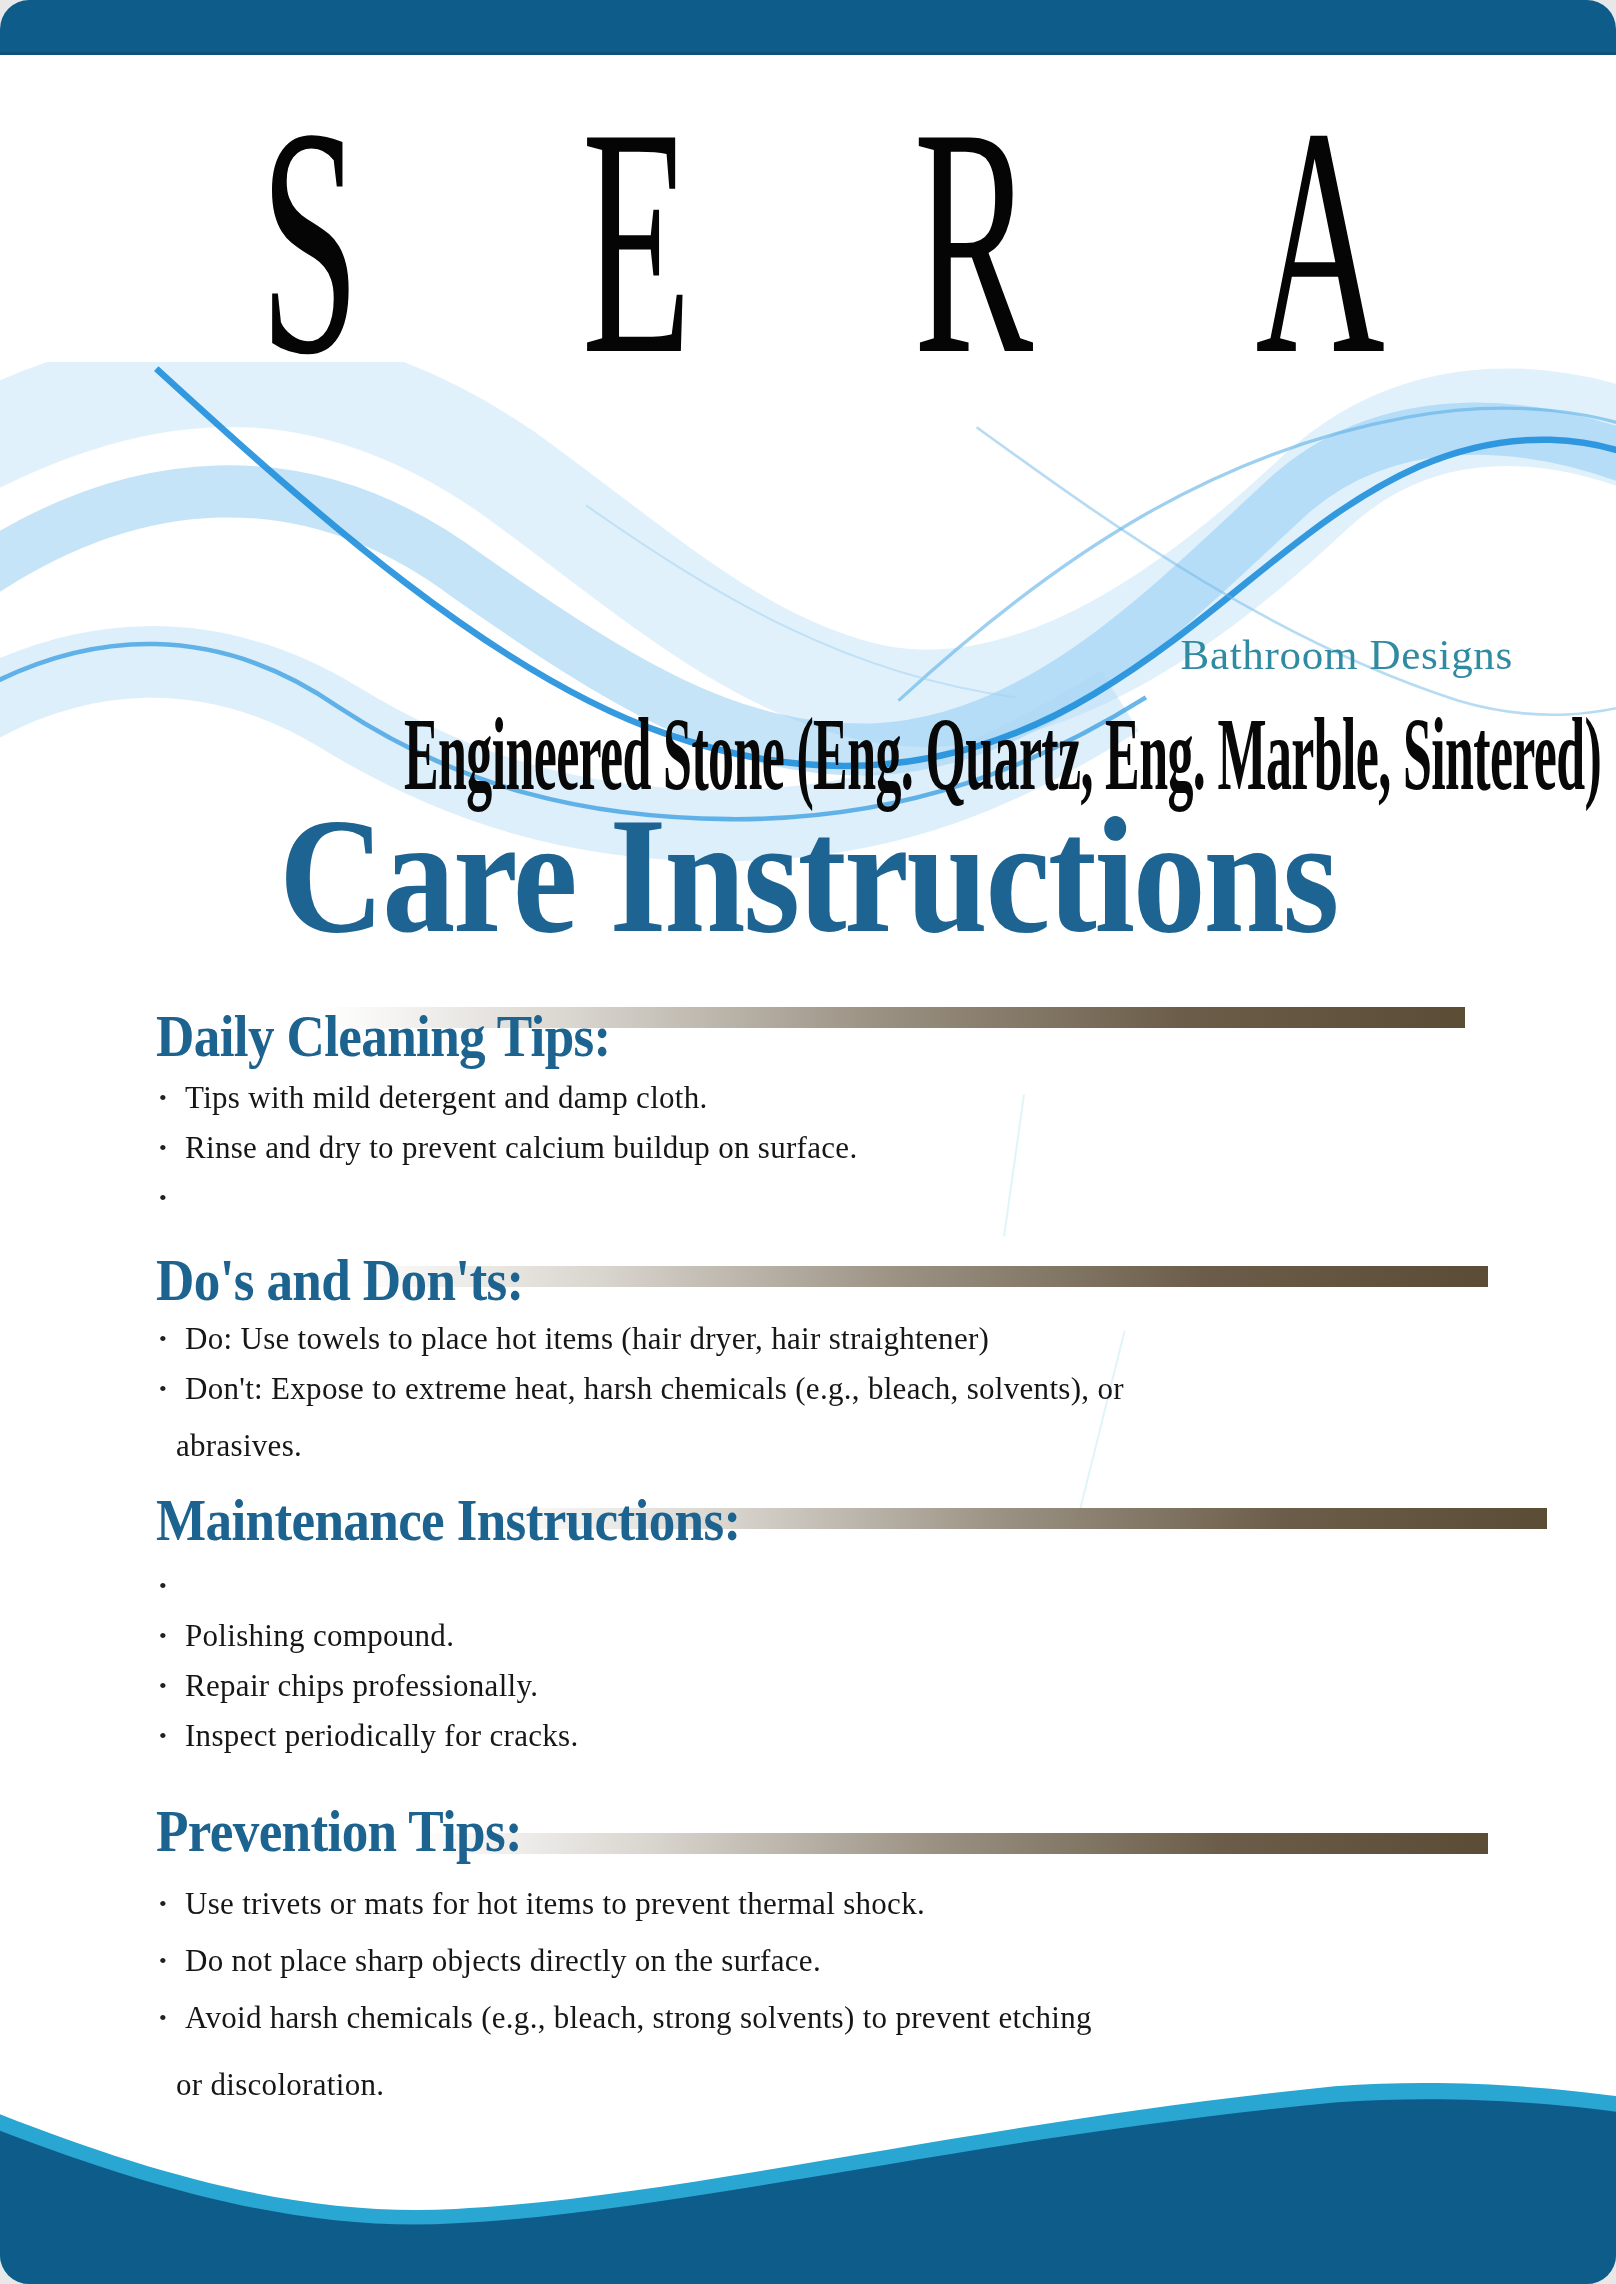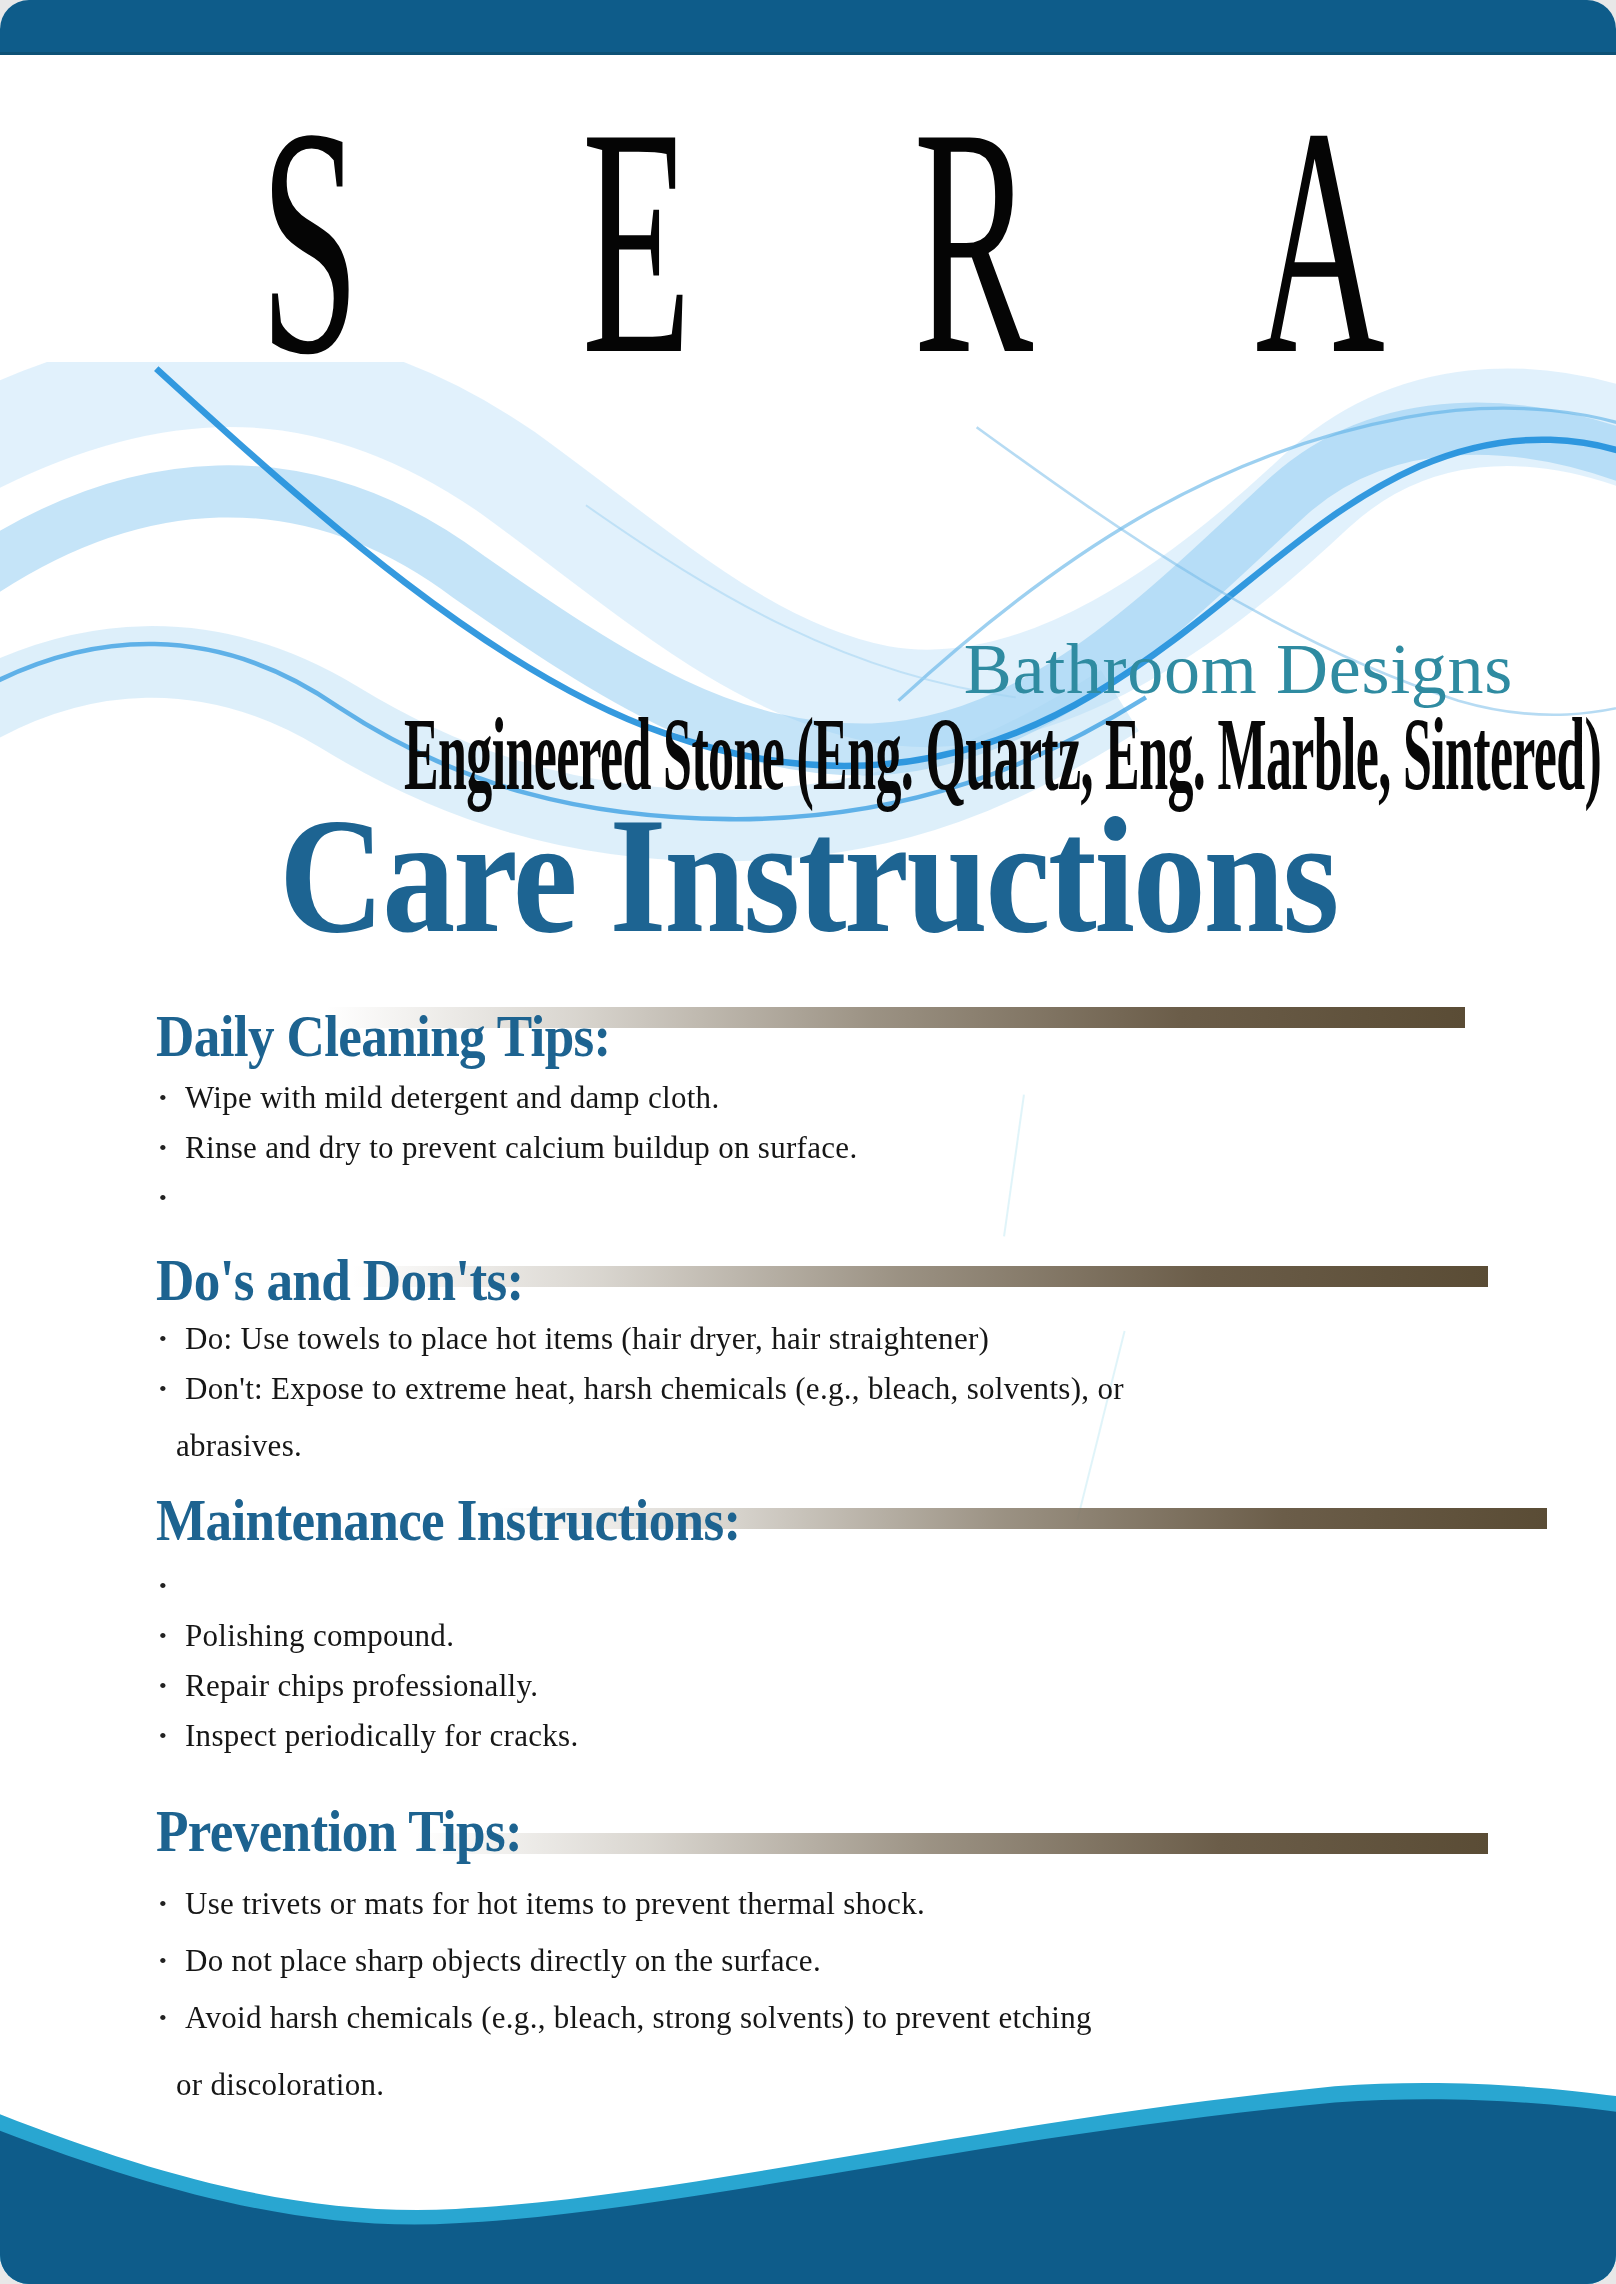--- a/index.html
+++ b/index.html
@@ -19,21 +19,21 @@
   }
   .logo{
     position:absolute;left:260px;top:78px;
     font-size:326px;line-height:1;font-weight:400;color:#050505;
     letter-spacing:404px;white-space:nowrap;
     transform:scaleX(0.55);transform-origin:left top;
   }
   .header-wave{position:absolute;left:0;top:362px;width:1616px;height:508px;pointer-events:none;}
   .tagline{
     position:absolute;right:103px;top:633px;
-    font-size:72px;line-height:1;font-weight:400;color:#2f8ba1;
+    font-size:43px;line-height:1;font-weight:400;color:#2f8ba1;
     letter-spacing:0.7px;white-space:nowrap;
   }
   
   .subtitle{
     position:absolute;left:0;top:694px;width:1616px;
     text-align:center;font-size:104px;line-height:1.15;font-weight:700;
     color:#080808;letter-spacing:-1.3px;white-space:nowrap;
     transform:scaleX(0.5);transform-origin:center top;
   }
   .main-title{
@@ -101,21 +101,21 @@
   <div class="main-title">Care Instructions</div>
 
   <div class="artifact" style="left:1013px;top:1094px;width:2px;height:143px;transform:rotate(8deg);"></div>
   <div class="artifact" style="left:1100px;top:1328px;width:2px;height:195px;transform:rotate(14deg);"></div>
 
   <div class="divider-bar" style="left:326px;top:1007px;width:1139px;"></div>
   <div class="section-heading" style="top:1003px;">Daily Cleaning Tips:</div>
   <div class="bullets" style="top:1073px;">
     <div class="bl">
         <span class="mk">•</span>
-        <span>Wipe with mild detergent and damp cloth.</span>
+        <span>Tips with mild detergent and damp cloth.</span>
       </div>
     <div class="bl">
         <span class="mk">•</span>
         <span>Rinse and dry to prevent calcium buildup on surface.</span>
       </div>
     <div class="bl">
         <span class="mk">•</span>
       </div>
   </div>
 

